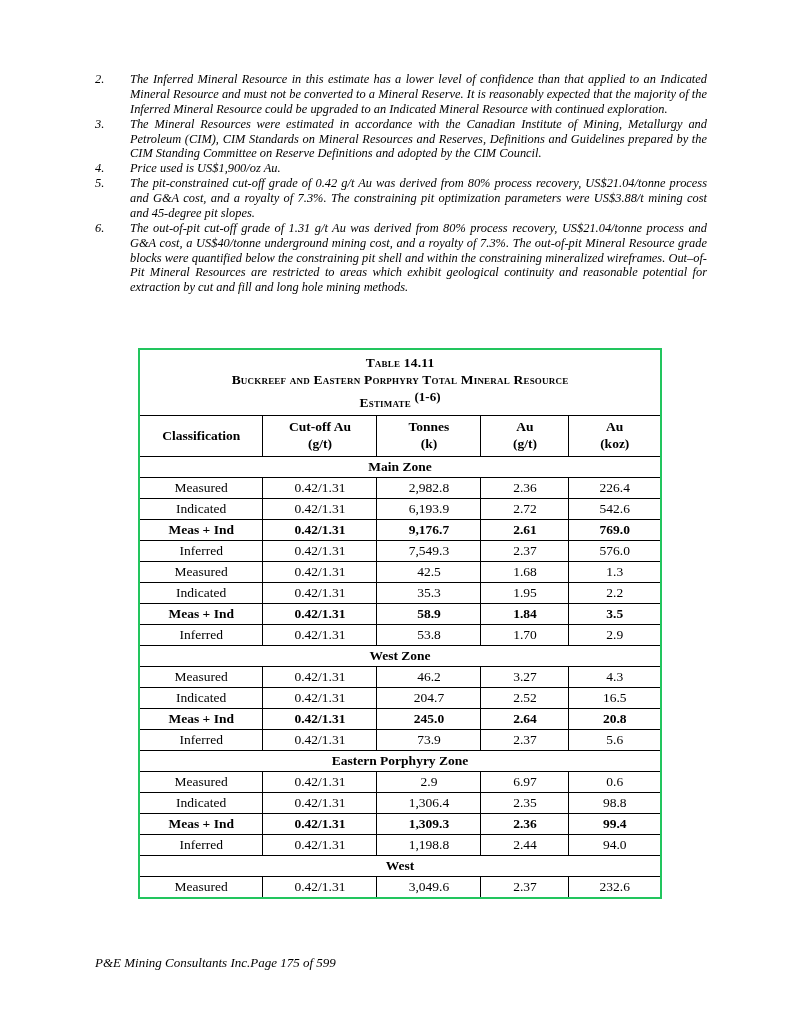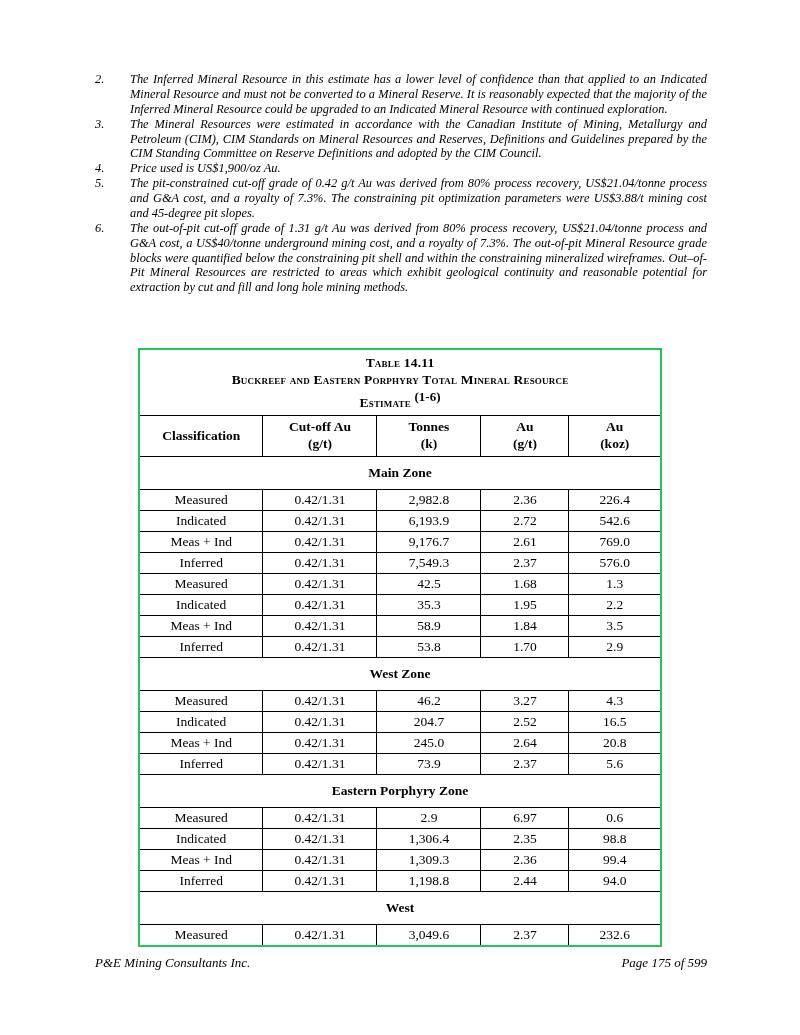--- a/index.html
+++ b/index.html
@@ -63,35 +63,35 @@
     font-size: 13px;
     vertical-align: super;
     letter-spacing: 0;
     text-align: right;
   }
   tr.colhead th { font-weight: bold; line-height: 1.25; padding: 3px 4px; }
   td.cls, th.cls { text-align: left; padding-left: 8px; margin-left: 30px; }
   tr.zone-row td {
     font-weight: bold;
     text-align: center;
-    padding: 8px 4px;
-  }
-  tr.bold-row td { font-weight: normal; }
+    padding: 2px 4px;
+  }
+  tr.bold-row td { font-weight: bold; }
 
   
   .footer {
     position: absolute;
     left: 95px;
     top: 955px;
     width: 612px;
     font-style: italic;
     font-size: 13px;
     line-height: 1.3;
   }
-  .footer-row1 { display: flex; justify-content: space-between; }
+  .footer-row1 { display: flex; }
 </style>
 </head>
 <body>
 
 <div class="notes">
   <div class="note">
     <span class="note-num">2.</span>
     <span class="note-text">The Inferred Mineral Resource in this estimate has a lower level of confidence than that applied to an Indicated Mineral Resource and must not be converted to a Mineral Reserve. It is reasonably expected that the majority of the Inferred Mineral Resource could be upgraded to an Indicated Mineral Resource with continued exploration.</span>
   </div>
 

